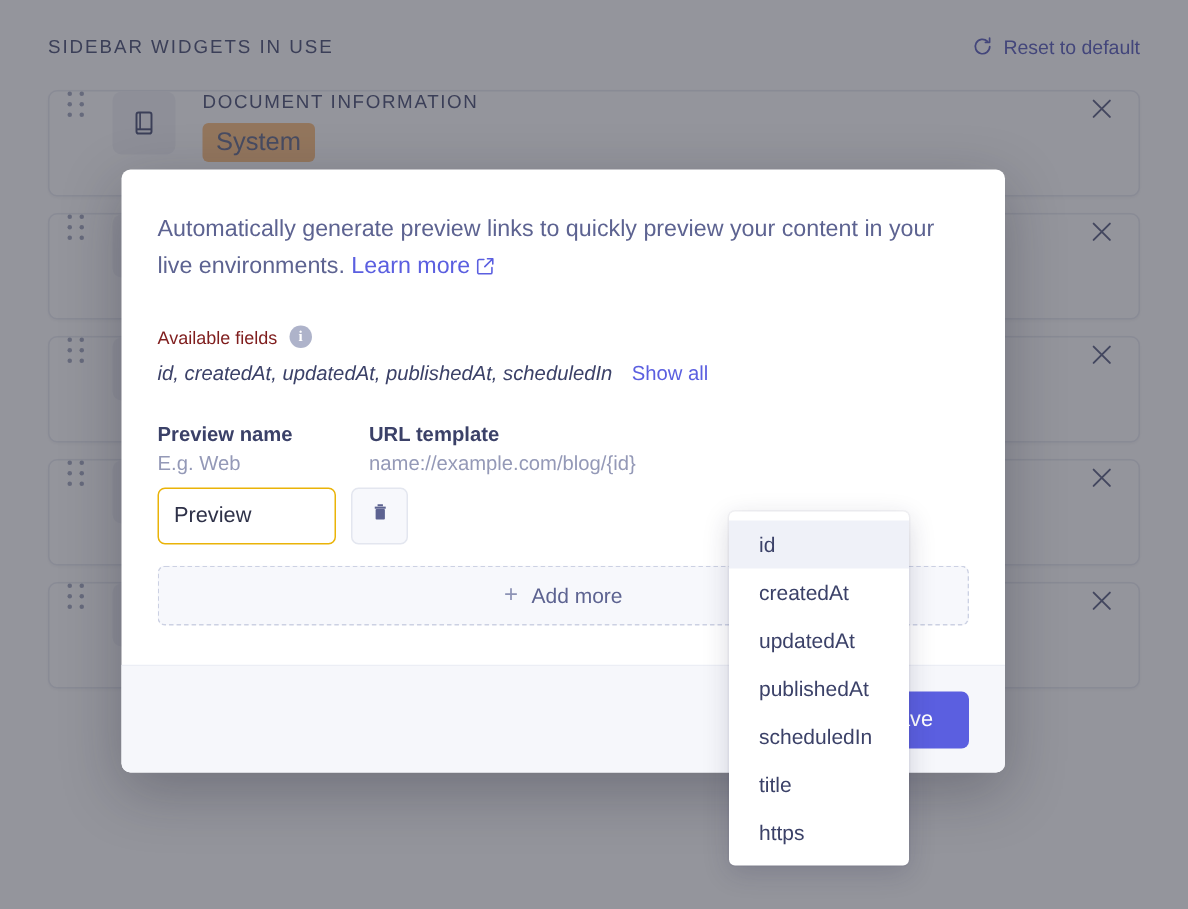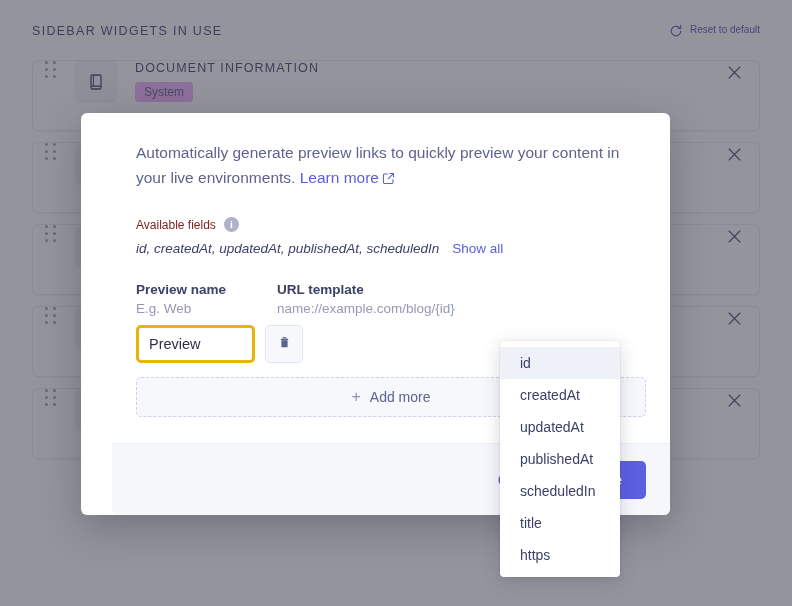--- a/index.html
+++ b/index.html
@@ -35,22 +35,23 @@
   .section-title {
     font-size: 12.5px;
     letter-spacing: 1.3px;
     color: #3b4168;
     font-weight: 400;
     text-transform: uppercase;
   }
 
   .reset-link {
     display: flex;
+    align-items: center;
     gap: 7px;
-    font-size: 10px;
+    font-size: 13px;
     color: #4c50b5;
     cursor: pointer;
     white-space: nowrap;
   }
   .reset-link svg { display: block; }
 
   .widget-list {
     display: flex;
     flex-direction: column;
     gap: 11px;
@@ -102,23 +103,23 @@
 
   .widget-name {
     font-size: 12.5px;
     letter-spacing: 1.1px;
     color: #3b4168;
     text-transform: uppercase;
   }
 
   .widget-badge {
     align-self: flex-start;
-    background: #f0abfc;
+    background: #fdba74;
     color: #575d7e;
-    font-size: 12px;
+    font-size: 17px;
     border-radius: 4px;
     padding: 3px 9px;
   }
 
   .row-close {
     margin-left: auto;
     width: 22px; height: 22px;
     display: flex; align-items: center; justify-content: center;
     cursor: pointer;
     color: #4d5278;
@@ -137,21 +138,20 @@
     left: 81px;
     top: 113px;
     width: 589px;
     height: 402px;
     background: #ffffff;
     border-radius: 6px;
     box-shadow: 0 12px 40px rgba(20,22,40,.28);
     display: flex;
     flex-direction: column;
     overflow: visible;
-    padding-left: 31px;
   }
 
   .modal-body {
     padding: 27px 24px 0 24px;
     flex: 1;
   }
 
   .modal-desc {
     font-size: 15.5px;
     line-height: 25px;
@@ -224,21 +224,21 @@
   }
 
   .form-inputs {
     display: flex;
     align-items: center;
     margin-top: 9px;
   }
 
   .text-input {
     height: 38px;
-    border: 3px solid #eab308;
+    border: 1px solid #eab308;
     border-radius: 5px;
     background: #fff;
     font-family: "Liberation Sans", sans-serif;
     font-size: 14.5px;
     color: #2e3148;
     padding: 0 10px;
     outline: none;
   }
   .input-name { width: 119px; flex: none; margin-right: 10px; }
 
@@ -314,21 +314,21 @@
     font-family: "Liberation Sans", sans-serif;
     font-size: 14.5px;
     padding: 0 24px;
     height: 38px;
     cursor: pointer;
   }
 
   
   .dropdown {
     position: absolute;
-    left: 500px;
+    left: 486px;
     top: 341px;
     width: 120px;
     background: #ffffff;
     border-radius: 4px;
     box-shadow: 0 5px 18px rgba(32,36,70,.18), 0 0 0 1px rgba(60,66,99,.05);
     padding: 6px 0;
     z-index: 40;
   }
   .dd-item {
     height: 32px;

